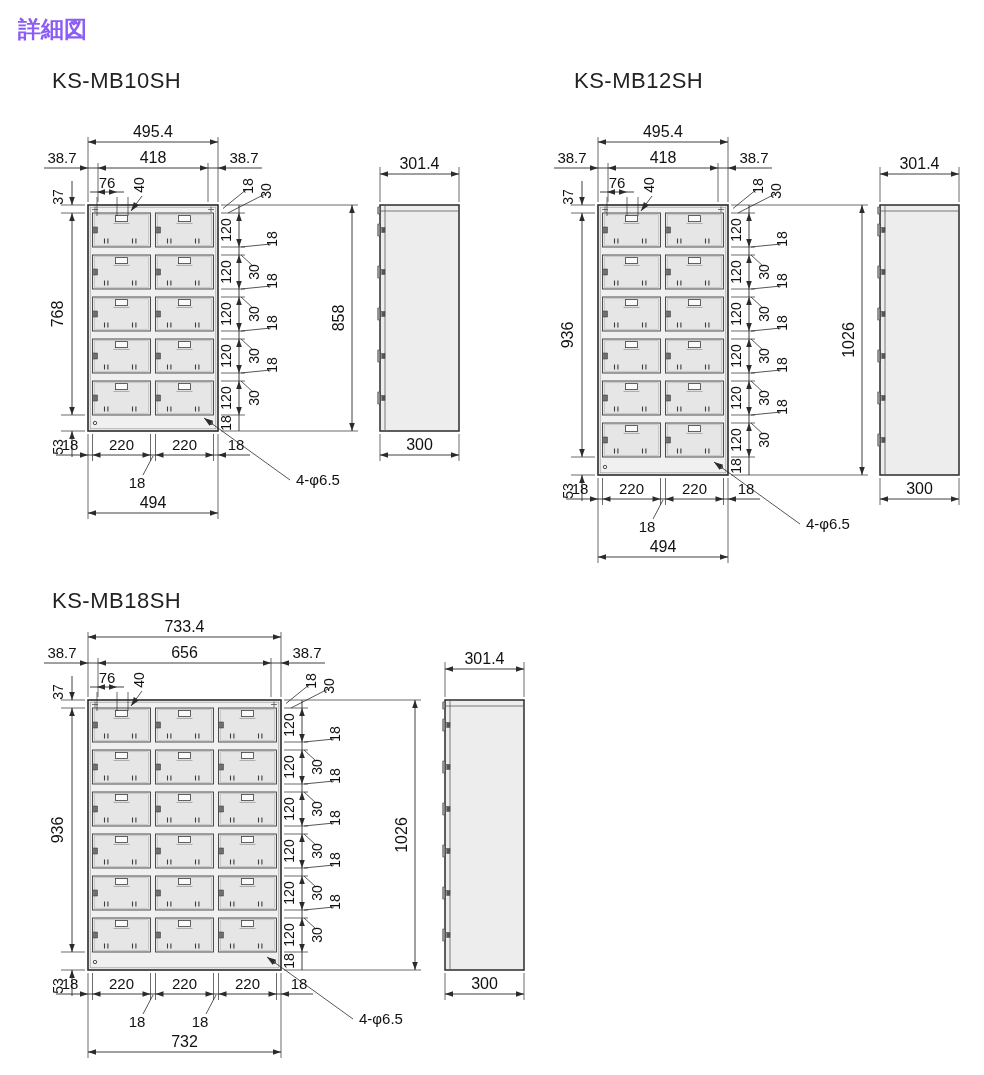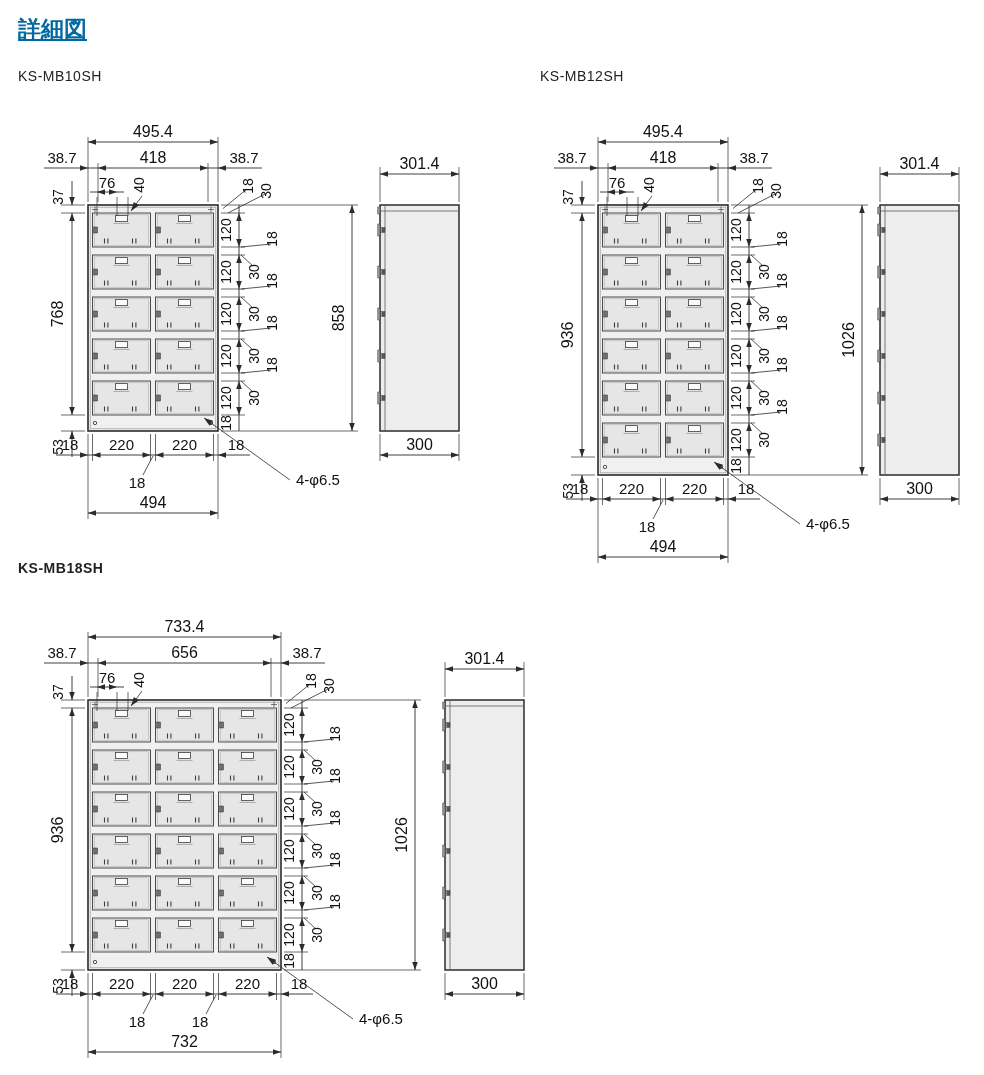--- a/index.html
+++ b/index.html
@@ -1,22 +1,22 @@
 <!DOCTYPE html>
 <html><head>
 <meta charset="utf-8">
 <style>
   html,body{margin:0;padding:0;background:#fff;}
   .canvas{position:relative;width:984px;height:1075px;background:#ffffff;overflow:hidden;
           font-family:"Liberation Sans",sans-serif;}
-  .title{position:absolute;left:18px;top:14px;font-size:23px;font-weight:bold;color:#0369a1;text-decoration:underline;}
-  .model{position:absolute;font-size:14px;color:#222;letter-spacing:0.5px;}
+  .title{position:absolute;left:18px;top:14px;font-size:23px;font-weight:bold;color:#8b5cf6;}
+  .model{position:absolute;font-size:22px;color:#222;letter-spacing:0.5px;margin-left:34px;}
   #label-mb10{left:18px;top:68px;}
   #label-mb12{left:540px;top:68px;}
-  #label-mb18{left:18px;top:560px;font-weight:bold;}
+  #label-mb18{left:18px;top:588px;}
   svg{position:absolute;left:0;top:0;}
   svg text{font-family:"Liberation Sans",sans-serif;}
 </style>
 </head>
 <body>
 
 <div class="canvas">
   <div class="title">詳細図</div>
   <div class="model" id="label-mb10">KS-MB10SH</div>
   <div class="model" id="label-mb12">KS-MB12SH</div>

